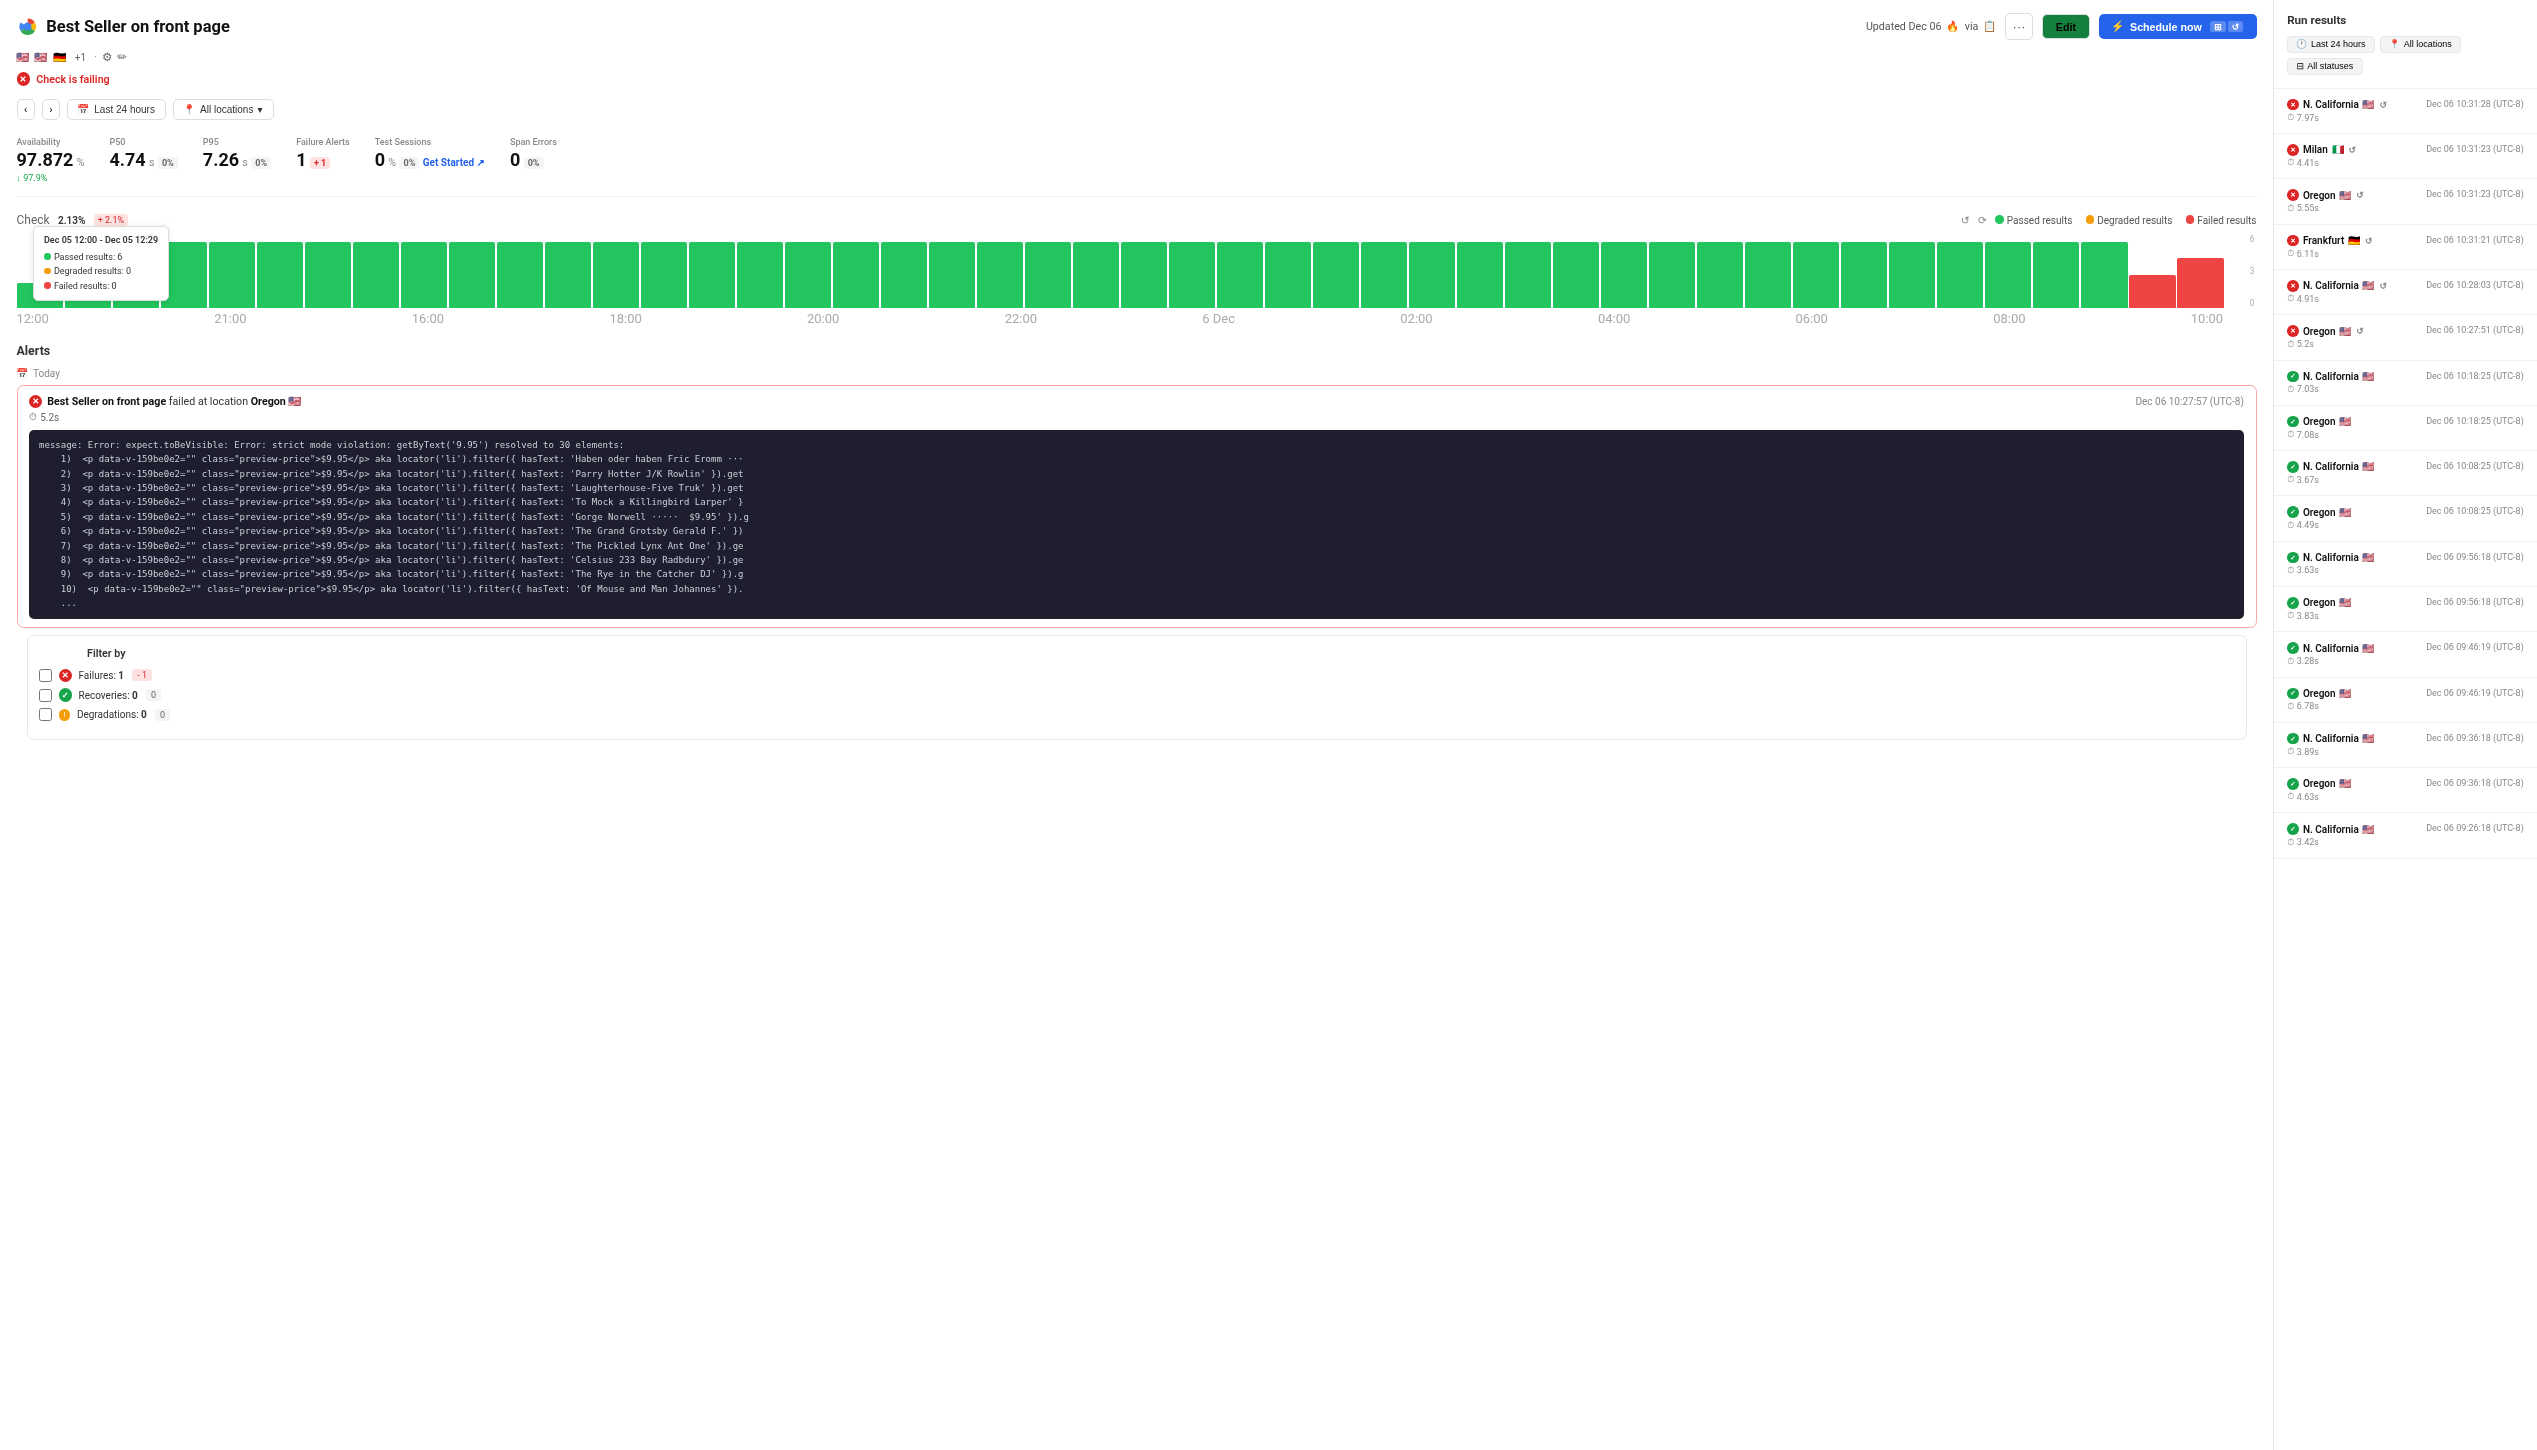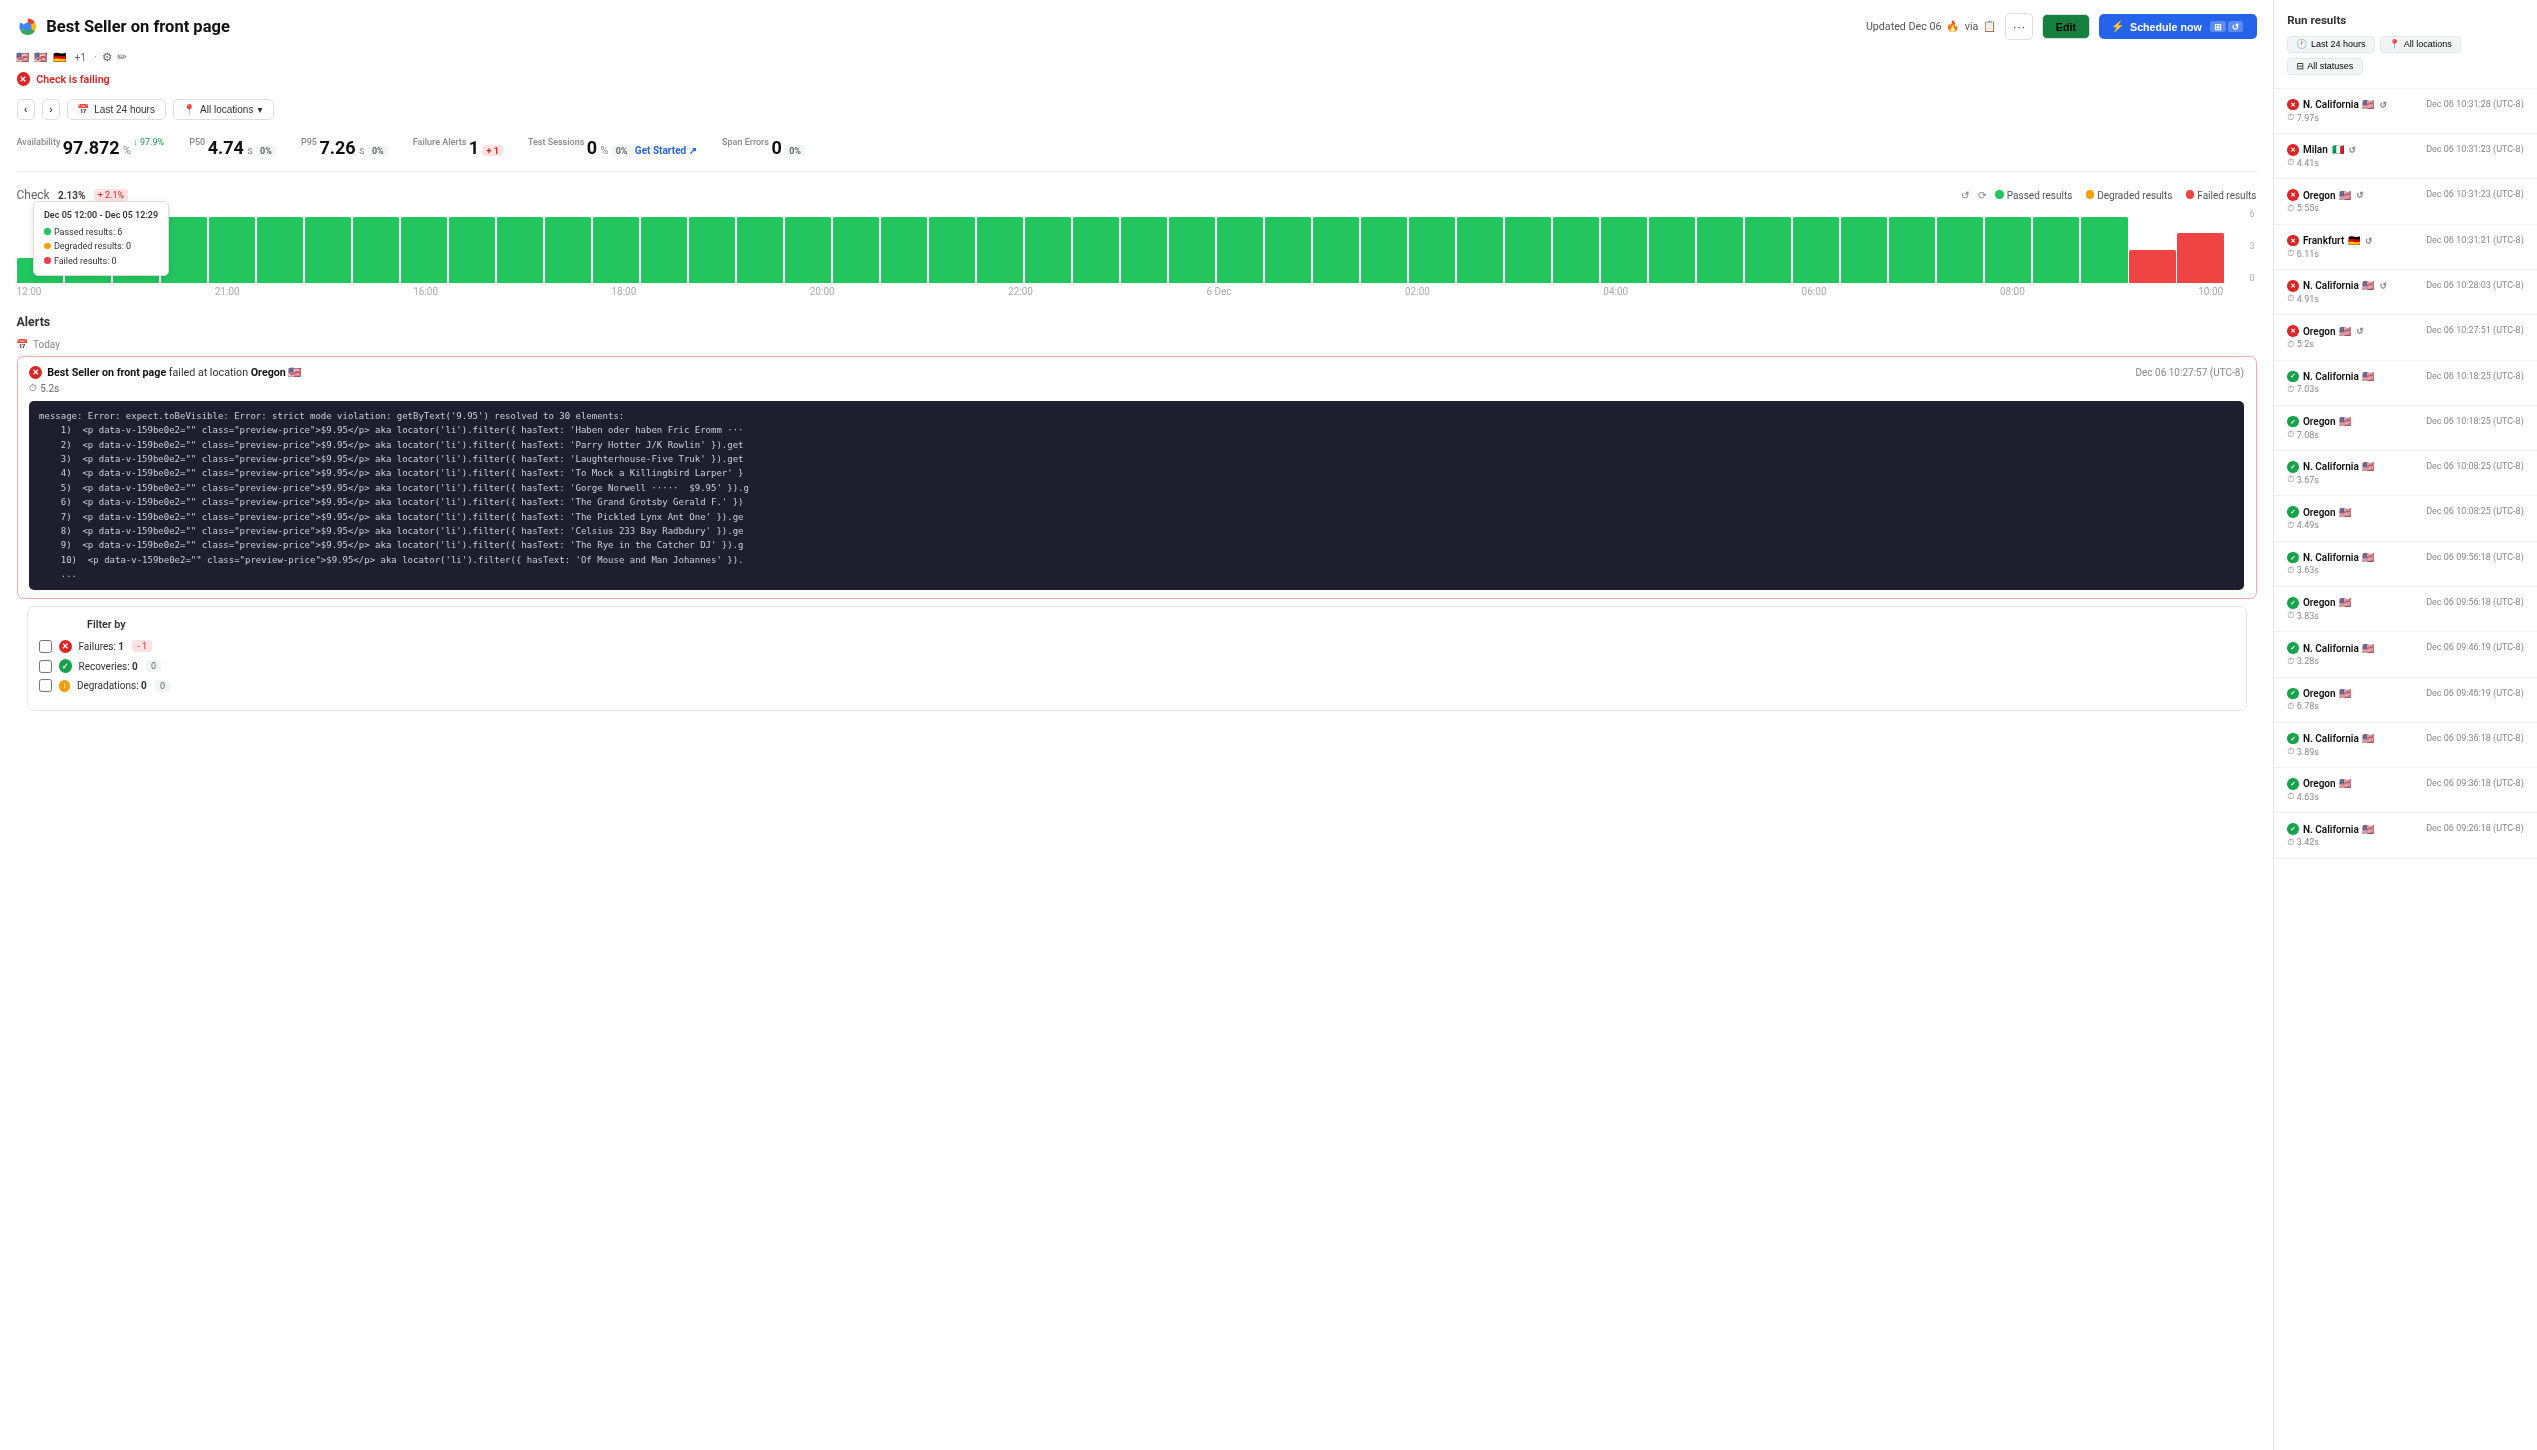--- a/index.html
+++ b/index.html
@@ -26,21 +26,21 @@
     .circle-x { width: 13.2px; height: 13.2px; background: #dc2626; border-radius: 50%; display: inline-flex; align-items: center; justify-content: center; color: #fff; font-size: 8.3px; font-weight: 700; }
     .circle-check { width: 13.2px; height: 13.2px; background: #16a34a; border-radius: 50%; display: inline-flex; align-items: center; justify-content: center; color: #fff; font-size: 8.3px; font-weight: 700; }
 
     
     .controls { display: flex; align-items: center; gap: 6.6px; margin-bottom: 16.5px; }
     .nav-btn { background: #fff; border: 0.8px solid #ddd; border-radius: 5px; padding: 4.1px 6.6px; cursor: pointer; font-size: 10px; }
     .filter-btn { background: #fff; border: 0.8px solid #ddd; border-radius: 5px; padding: 4.1px 10px; cursor: pointer; font-size: 10px; display: flex; align-items: center; gap: 4.1px; color: #333; }
 
     
     .metrics { display: flex; gap: 25px; margin-bottom: 16.5px; padding-bottom: 13.2px; border-bottom: 0.8px solid #f0f0f0; }
-    .metric { display: flex; flex-direction: row; gap: 2.5px; }
+    .metric { display: flex; flex-direction: column; gap: 2.5px; }
     .metric-label { font-size: 9px; color: #888; font-weight: 500; text-transform: capitalize; }
     .metric-value { font-size: 18px; font-weight: 700; color: #111; display: flex; align-items: baseline; gap: 3.3px; }
     .metric-unit { font-size: 10.7px; color: #888; font-weight: 400; }
     .metric-sub { font-size: 9px; color: #888; }
     .metric-sub.green { color: #16a34a; }
     .badge-red { background: #fee2e2; color: #dc2626; border-radius: 3.3px; padding: 0.8px 4.1px; font-size: 9px; }
     .badge-gray { background: #f3f4f6; color: #666; border-radius: 3.3px; padding: 0.8px 4.1px; font-size: 9px; }
     .link-external { color: #2563eb; text-decoration: none; font-size: 10px; }
 
     
@@ -278,21 +278,21 @@
           <div style="flex: 1 1 0%; height: 33px; background: rgb(239, 68, 68); border-radius: 1.7px 1.7px 0px 0px; min-width: 5px; cursor: pointer;"></div>
           <div style="flex: 1 1 0%; height: 50px; background: rgb(239, 68, 68); border-radius: 1.7px 1.7px 0px 0px; min-width: 5px; cursor: pointer;"></div>
         </div>
 
       <div style="position:absolute;right:-23px;top:0;height:74px;display:flex;flex-direction:column;justify-content:space-between;font-size:8.3px;color:#aaa;">
         <span>6</span>
         <span>3</span>
         <span>0</span>
       </div>
 
-      <div style="display:flex;justify-content:space-between;font-size:10px;color:#aaa;margin-top:3.3px;padding-right:8.3px;">
+      <div style="display:flex;justify-content:space-between;font-size:13px;color:#aaa;margin-top:3.3px;padding-right:8.3px;">
         <span>12:00</span>
         <span>21:00</span>
         <span>16:00</span>
         <span>18:00</span>
         <span>20:00</span>
         <span>22:00</span>
         <span>6 Dec</span>
         <span>02:00</span>
         <span>04:00</span>
         <span>06:00</span>

